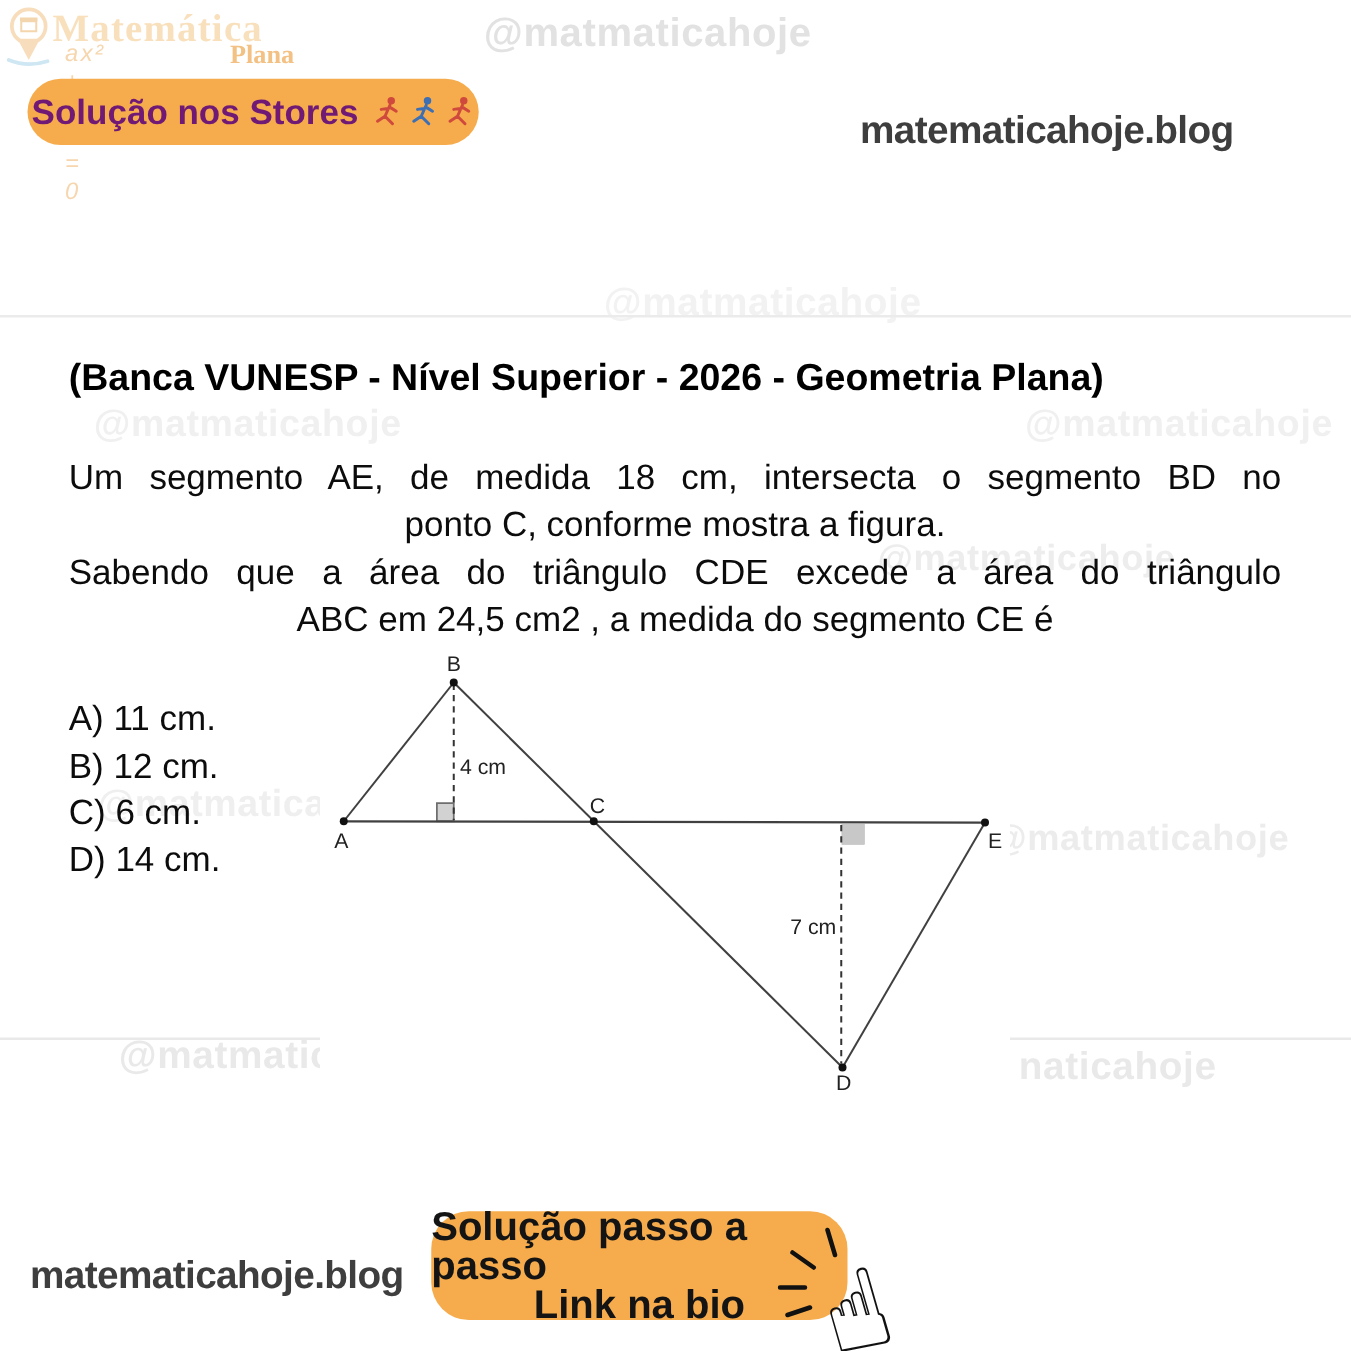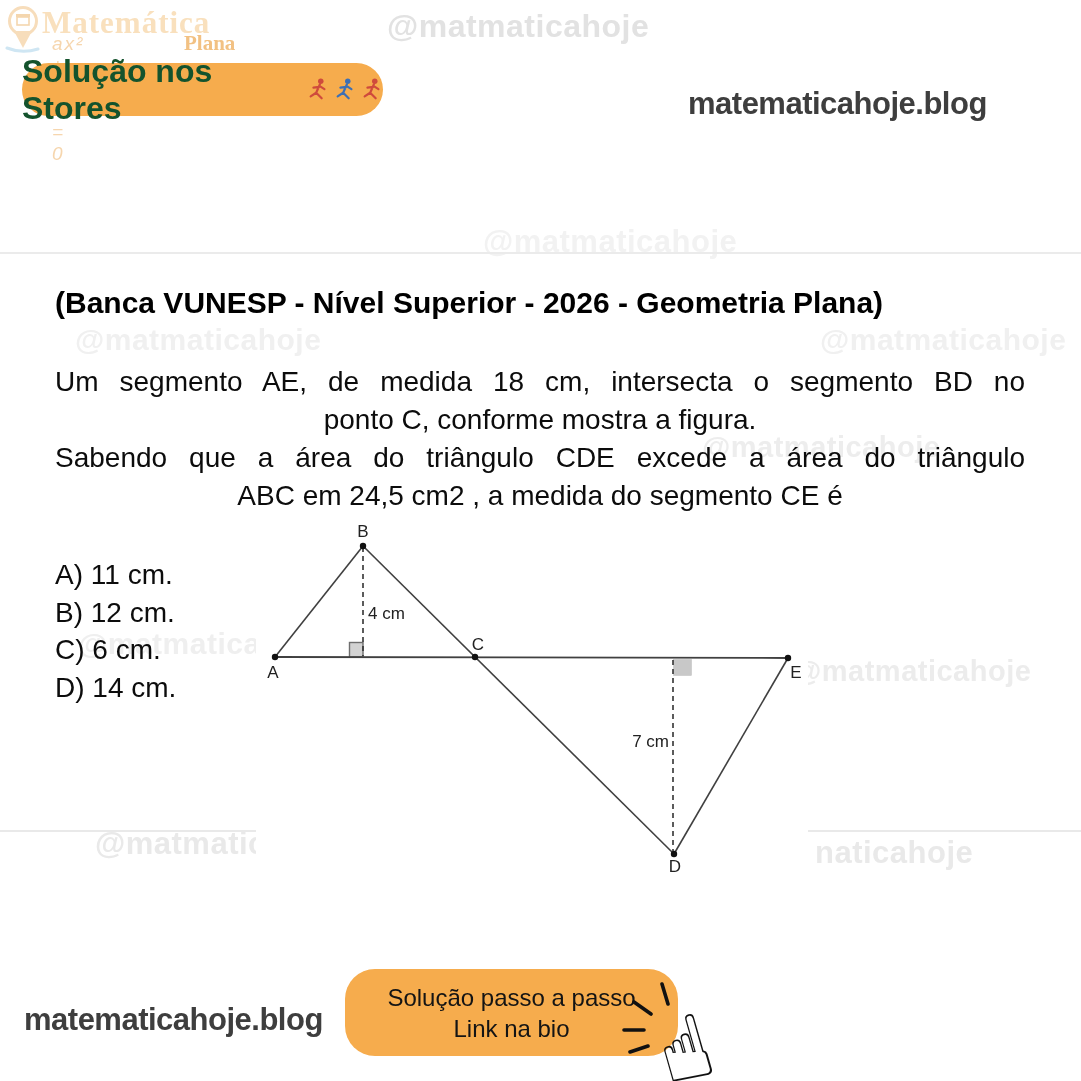--- a/index.html
+++ b/index.html
@@ -13,23 +13,23 @@
   
   #brand-name{position:absolute;left:42px;top:5px;font-family:"Liberation Serif",serif;
     font-weight:bold;font-size:31px;color:#f9e0bd;letter-spacing:1px;z-index:3;}
   #brand-formula{position:absolute;left:52px;top:33px;font-style:italic;font-size:19px;
     color:#f6d6ae;letter-spacing:2px;z-index:3;}
   #brand-sub{position:absolute;left:184px;top:31px;font-family:"Liberation Serif",serif;
     font-weight:bold;font-size:21px;color:#f2c183;z-index:3;}
   
   .pill{background:var(--accent,#F6AC4D);display:flex;align-items:center;justify-content:center;z-index:3;}
   #stores-pill{left:22px;top:63px;width:361px;height:53px;border-radius:27px;gap:5px;}
-  #stores-pill .label{font-weight:bold;font-size:32px;color:#14532d;margin-right:6px;}
+  #stores-pill .label{font-weight:bold;font-size:28px;color:#701a75;margin-right:6px;}
   #cta-pill{left:345px;top:969px;width:333px;height:87px;border-radius:30px;flex-direction:column;}
-  #cta-pill .cta-line{font-weight:normal;font-size:24px;line-height:31px;color:#141414;}
+  #cta-pill .cta-line{font-weight:bold;font-size:32px;line-height:31px;color:#141414;}
   
   .site-text{position:absolute;font-weight:bold;font-size:31px;color:#3e3e3e;
     letter-spacing:-.5px;z-index:3;white-space:nowrap;}
   
   .hline{position:absolute;left:0;width:1081px;height:2px;z-index:2;}
   
   #heading{position:absolute;left:55px;top:286px;font-size:30px;font-weight:bold;color:#000;z-index:3;white-space:nowrap;}
   .para{position:absolute;left:55px;width:970px;font-size:28px;line-height:38px;color:#0c0c0c;z-index:3;}
   .jline{text-align:justify;text-align-last:justify;}
   .lline{text-align:center;}

